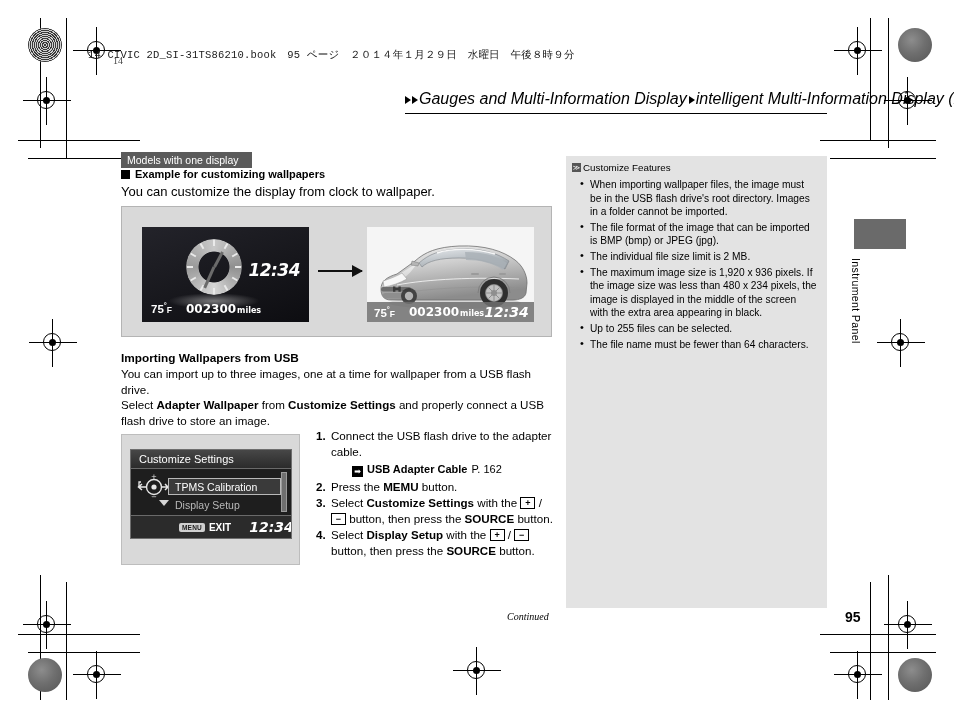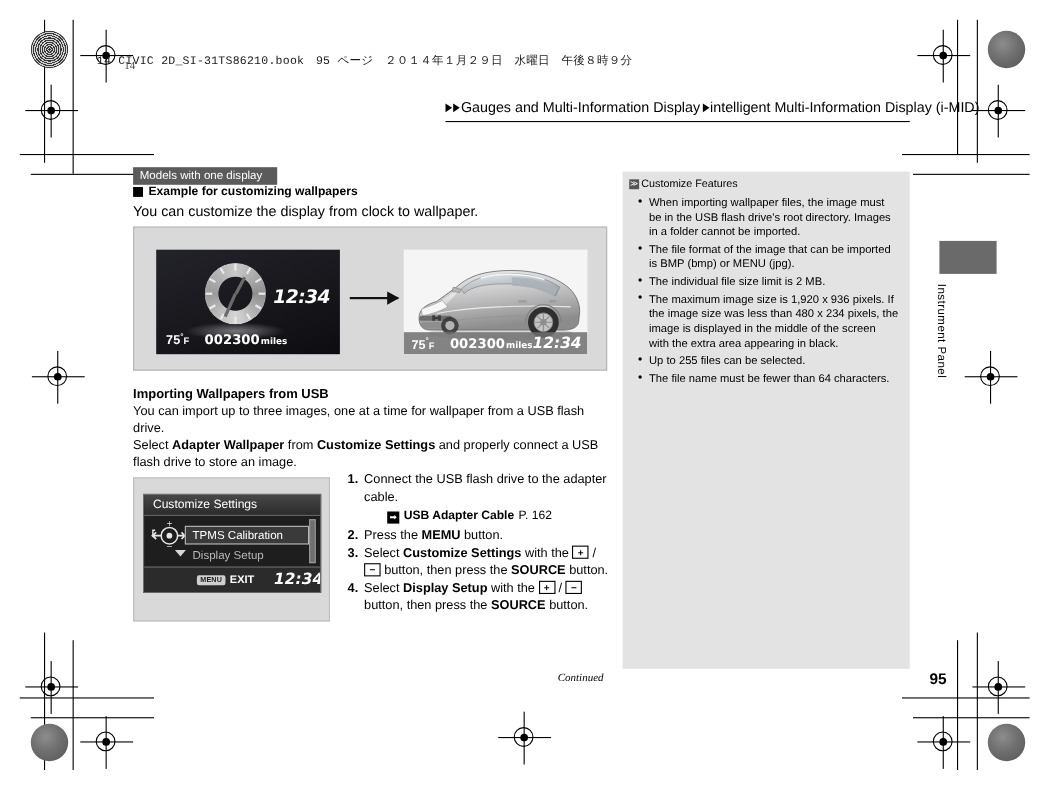--- a/index.html
+++ b/index.html
@@ -70,24 +70,25 @@
     white-space: nowrap;
   }
 
   
   .breadcrumb {
     position: absolute;
     left: 405px; top: 90px;
     width: 422px;
     padding-bottom: 5px;
     border-bottom: 1.2px solid #000;
-    font-size: 13px;
+    font-size: 16px;
     white-space: nowrap;
     display: flex;
     align-items: baseline;
+    font-style: italic;
   }
   .bc-arrow {
     display: inline-block;
     width: 0; height: 0;
     border-left: 6px solid #000;
     border-top: 4px solid transparent;
     border-bottom: 4px solid transparent;
     margin-right: 1px;
     position: relative;
     top: 0px;
@@ -746,21 +747,21 @@
   </div>
 </div>
 
 <div class="notes">
   <div class="notes-title">
     <span class="notes-icon">≫</span>
     <span>Customize Features</span>
   </div>
   <ul>
     <li>When importing wallpaper files, the image must be in the USB flash drive's root directory. Images in a folder cannot be imported.</li>
-    <li>The file format of the image that can be imported is BMP (bmp) or MENU (jpg).</li>
+    <li>The file format of the image that can be imported is BMP (bmp) or JPEG (jpg).</li>
     <li>The individual file size limit is 2 MB.</li>
     <li>The maximum image size is 1,920 x 936 pixels. If the image size was less than 480 x 234 pixels, the image is displayed in the middle of the screen with the extra area appearing in black.</li>
     <li>Up to 255 files can be selected.</li>
     <li>The file name must be fewer than 64 characters.</li>
   </ul>
 </div>
 
 <div class="tab-block"></div>
 <div class="tab-label">Instrument Panel</div>
 

